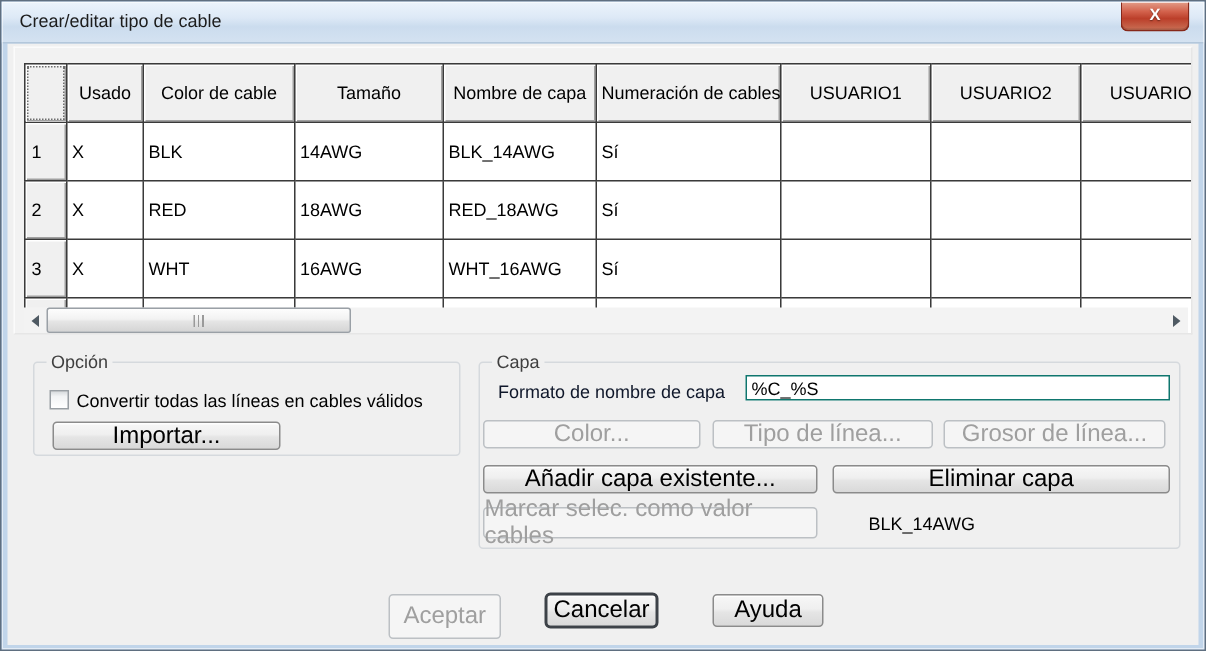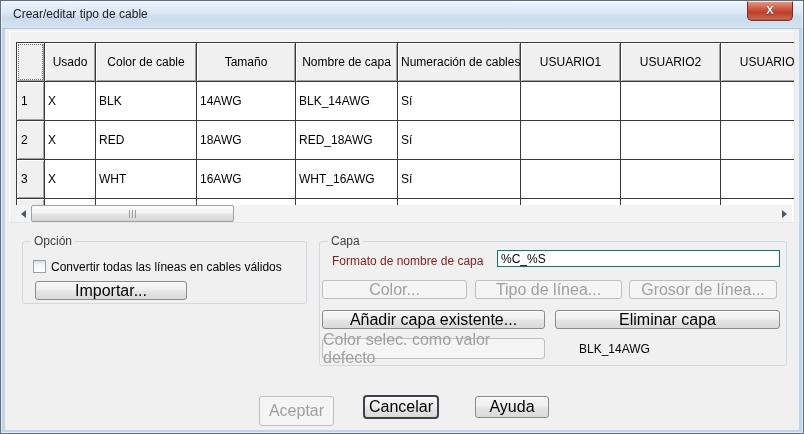--- a/index.html
+++ b/index.html
@@ -72,21 +72,21 @@
     border-color:#bcc0c4; background:#f5f5f5; color:#9f9f9f; box-shadow:none; cursor:default;
   }
   .btn.default { border:2px solid #3d4248; border-radius:4px; }
 
   
   .checkbox {
     position:absolute; width:13px; height:13px; border:1px solid #999fa4;
     background:linear-gradient(180deg,#d7dbde 0%,#f2f4f5 30%,#ffffff 100%); cursor:pointer;
   }
   .cklabel { position:absolute; cursor:pointer; }
-  .field-label { position:absolute; color:#7f1d1d; }
+  .field-label { position:absolute; color:#0f172a; }
   .textbox {
     position:absolute; border:1px solid #0f766e; background:#fff; font:12px "Liberation Sans", sans-serif;
     padding:0 3px; height:17px;
   }
   .static-value { position:absolute; color:#000; }
 </style>
 </head>
 <body>
 
 <div class="dialog">
@@ -197,21 +197,21 @@
 
   <div class="group" style="left:318px; top:240px; width:468px; height:125px;">
     <span class="group-label">Capa</span>
     <span class="field-label" style="left:12px; top:12px;">Formato de nombre de capa</span>
     <input class="textbox" style="left: 177px; top: 8px; width: 283px;" value="%C_%S">
     <div class="btn disabled" style="left:2px; top:38px; width:145px; height:19px;">Color...</div>
     <div class="btn disabled" style="left:155px; top:38px; width:147px; height:19px;">Tipo de línea...</div>
     <div class="btn disabled" style="left:309px; top:38px; width:148px; height:19px;">Grosor de línea...</div>
     <div class="btn" style="left:2px; top:68px; width:223px; height:19px;">Añadir capa existente...</div>
     <div class="btn" style="left:235px; top:68px; width:225px; height:19px;">Eliminar capa</div>
-    <div class="btn disabled" style="left:2px; top:96px; width:223px; height:21px;">Color selec. como valor defecto</div>
+    <div class="btn disabled" style="left:2px; top:96px; width:223px; height:21px;">Marcar selec. como valor cables</div>
     <span class="static-value" style="left:259px; top:100px;">BLK_14AWG</span>
   </div>
 
   <div class="btn disabled" style="left:258px; top:395px; width:75px; height:30px;">Aceptar</div>
   <div class="btn default" style="left:362px; top:394px; width:76px; height:24px;">Cancelar</div>
   <div class="btn" style="left:474px; top:395px; width:74px; height:22px;text-align:center;">Ayuda</div>
 
   <div class="frame-highlight"></div>
 </div>
 

